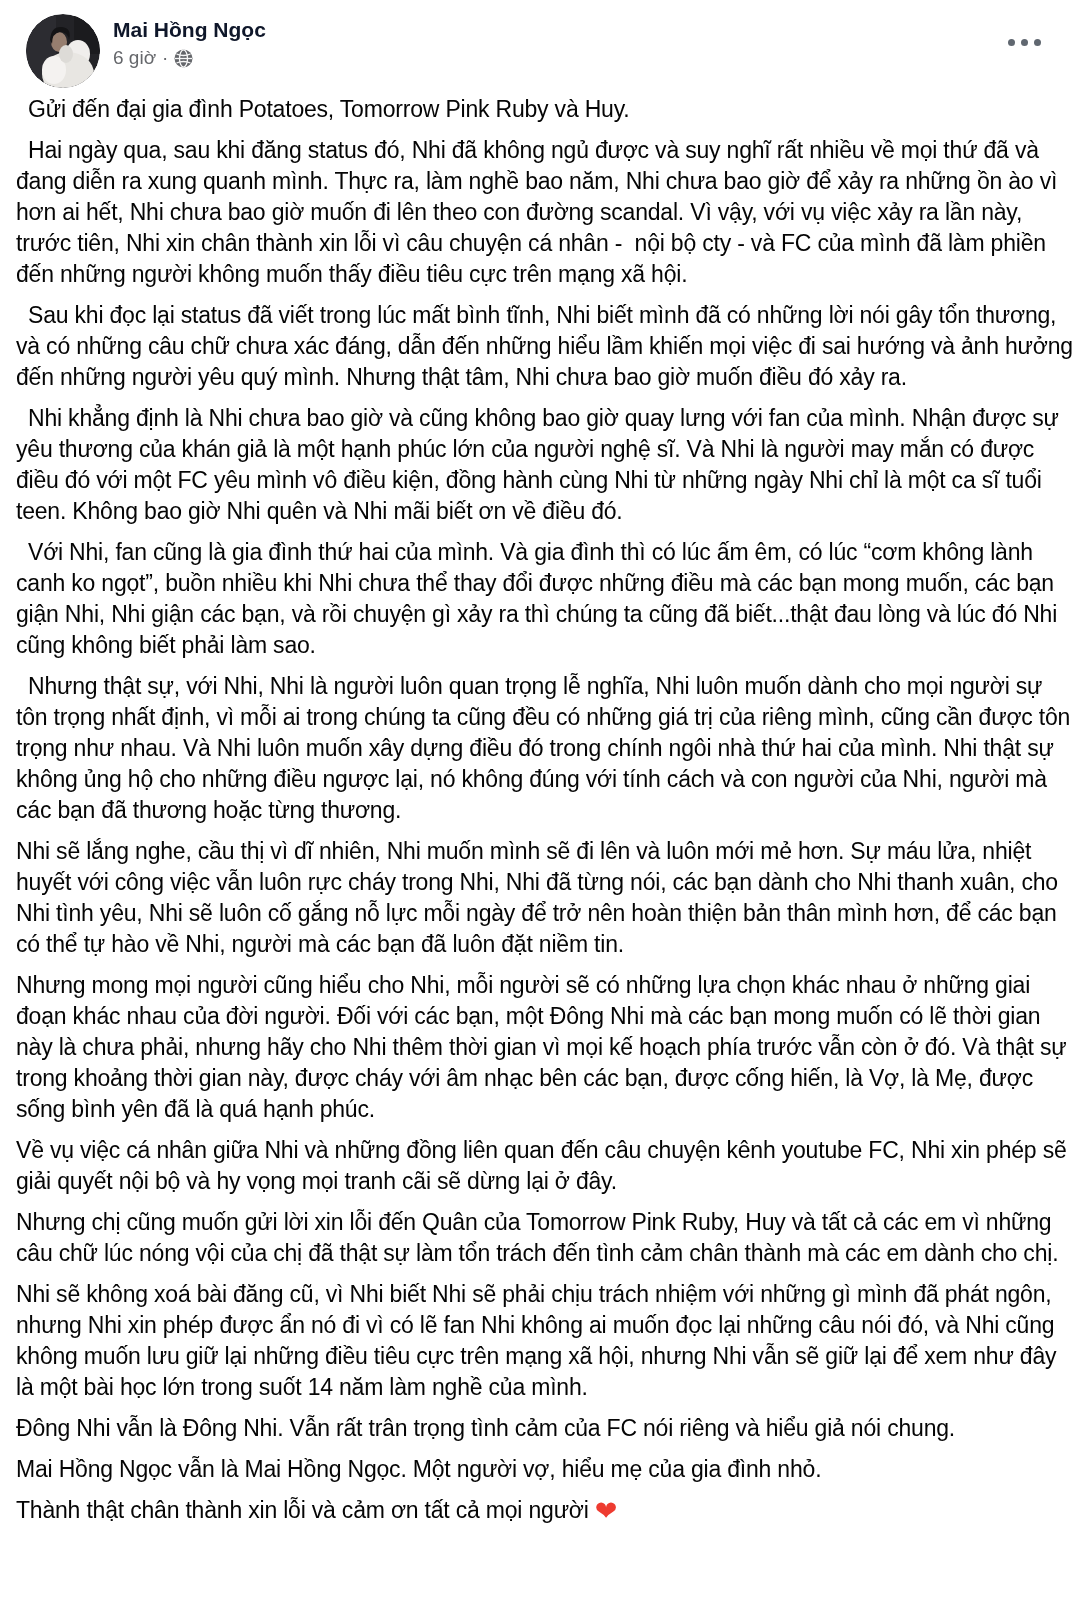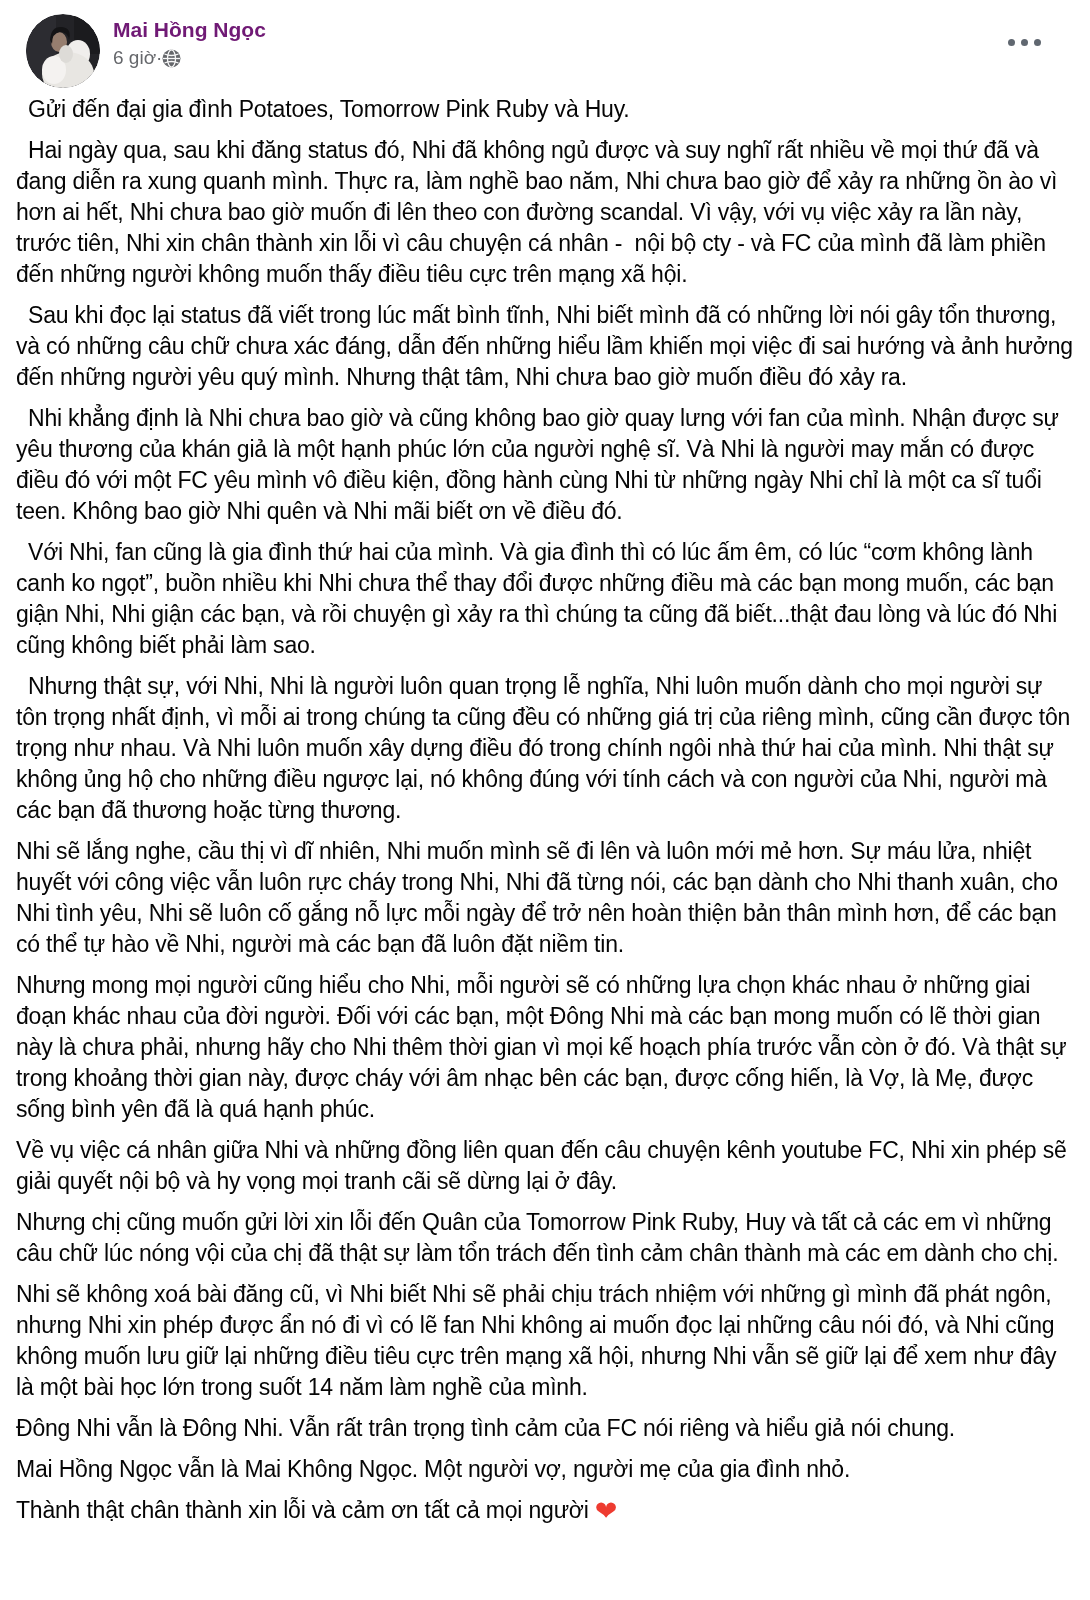--- a/index.html
+++ b/index.html
@@ -28,27 +28,28 @@
     flex: 0 0 auto;
     cursor: pointer;
   }
   .header-meta {
     margin-left: 13px;
     padding-top: 3px;
   }
   .author {
     font-size: 21px;
     font-weight: 700;
-    color: #701a75;
+    color: #0f172a;
     line-height: 26px;
     cursor: pointer;
   }
   .timestamp-row {
     display: flex;
     align-items: center;
+    gap: 6px;
     margin-top: 4px;
     font-size: 19px;
     color: #65676B;
   }
   .timestamp-row .sep { color: #65676B; }
   .menu-btn {
     position: absolute;
     top: 33px;
     right: 43px;
     display: flex;
@@ -141,17 +142,17 @@
       <div class="para indent">Sau khi đọc lại status đã viết trong lúc mất bình tĩnh, Nhi biết mình đã có những lời nói gây tổn thương, và có những câu chữ chưa xác đáng, dẫn đến những hiểu lầm khiến mọi việc đi sai hướng và ảnh hưởng đến những người yêu quý mình. Nhưng thật tâm, Nhi chưa bao giờ muốn điều đó xảy ra.</div>
       <div class="para indent">Nhi khẳng định là Nhi chưa bao giờ và cũng không bao giờ quay lưng với fan của mình. Nhận được sự yêu thương của khán giả là một hạnh phúc lớn của người nghệ sĩ. Và Nhi là người may mắn có được điều đó với một FC yêu mình vô điều kiện, đồng hành cùng Nhi từ những ngày Nhi chỉ là một ca sĩ tuổi teen. Không bao giờ Nhi quên và Nhi mãi biết ơn về điều đó.</div>
       <div class="para indent">Với Nhi, fan cũng là gia đình thứ hai của mình. Và gia đình thì có lúc ấm êm, có lúc “cơm không lành canh ko ngọt”, buồn nhiều khi Nhi chưa thể thay đổi được những điều mà các bạn mong muốn, các bạn giận Nhi, Nhi giận các bạn, và rồi chuyện gì xảy ra thì chúng ta cũng đã biết...thật đau lòng và lúc đó Nhi cũng không biết phải làm sao.</div>
       <div class="para indent">Nhưng thật sự, với Nhi, Nhi là người luôn quan trọng lễ nghĩa, Nhi luôn muốn dành cho mọi người sự tôn trọng nhất định, vì mỗi ai trong chúng ta cũng đều có những giá trị của riêng mình, cũng cần được tôn trọng như nhau. Và Nhi luôn muốn xây dựng điều đó trong chính ngôi nhà thứ hai của mình. Nhi thật sự không ủng hộ cho những điều ngược lại, nó không đúng với tính cách và con người của Nhi, người mà các bạn đã thương hoặc từng thương.</div>
       <div class="para">Nhi sẽ lắng nghe, cầu thị vì dĩ nhiên, Nhi muốn mình sẽ đi lên và luôn mới mẻ hơn. Sự máu lửa, nhiệt huyết với công việc vẫn luôn rực cháy trong Nhi, Nhi đã từng nói, các bạn dành cho Nhi thanh xuân, cho Nhi tình yêu, Nhi sẽ luôn cố gắng nỗ lực mỗi ngày để trở nên hoàn thiện bản thân mình hơn, để các bạn có thể tự hào về Nhi, người mà các bạn đã luôn đặt niềm tin.</div>
       <div class="para">Nhưng mong mọi người cũng hiểu cho Nhi, mỗi người sẽ có những lựa chọn khác nhau ở những giai đoạn khác nhau của đời người. Đối với các bạn, một Đông Nhi mà các bạn mong muốn có lẽ thời gian này là chưa phải, nhưng hãy cho Nhi thêm thời gian vì mọi kế hoạch phía trước vẫn còn ở đó. Và thật sự trong khoảng thời gian này, được cháy với âm nhạc bên các bạn, được cống hiến, là Vợ, là Mẹ, được sống bình yên đã là quá hạnh phúc.</div>
       <div class="para">Về vụ việc cá nhân giữa Nhi và những đồng liên quan đến câu chuyện kênh youtube FC, Nhi xin phép sẽ giải quyết nội bộ và hy vọng mọi tranh cãi sẽ dừng lại ở đây.</div>
       <div class="para">Nhưng chị cũng muốn gửi lời xin lỗi đến Quân của Tomorrow Pink Ruby, Huy và tất cả các em vì những câu chữ lúc nóng vội của chị đã thật sự làm tổn trách đến tình cảm chân thành mà các em dành cho chị.</div>
       <div class="para">Nhi sẽ không xoá bài đăng cũ, vì Nhi biết Nhi sẽ phải chịu trách nhiệm với những gì mình đã phát ngôn, nhưng Nhi xin phép được ẩn nó đi vì có lẽ fan Nhi không ai muốn đọc lại những câu nói đó, và Nhi cũng không muốn lưu giữ lại những điều tiêu cực trên mạng xã hội, nhưng Nhi vẫn sẽ giữ lại để xem như đây là một bài học lớn trong suốt 14 năm làm nghề của mình.</div>
       <div class="para">Đông Nhi vẫn là Đông Nhi. Vẫn rất trân trọng tình cảm của FC nói riêng và hiểu giả nói chung.</div>
-      <div class="para">Mai Hồng Ngọc vẫn là Mai Không Ngọc. Một người vợ, người mẹ của gia đình nhỏ.</div>
+      <div class="para">Mai Hồng Ngọc vẫn là Mai Hồng Ngọc. Một người vợ, hiểu mẹ của gia đình nhỏ.</div>
       <div class="para">Thành thật chân thành xin lỗi và cảm ơn tất cả mọi người<span class="heart">❤</span></div>
     </div>
 
 </div>
 
 </body></html>

